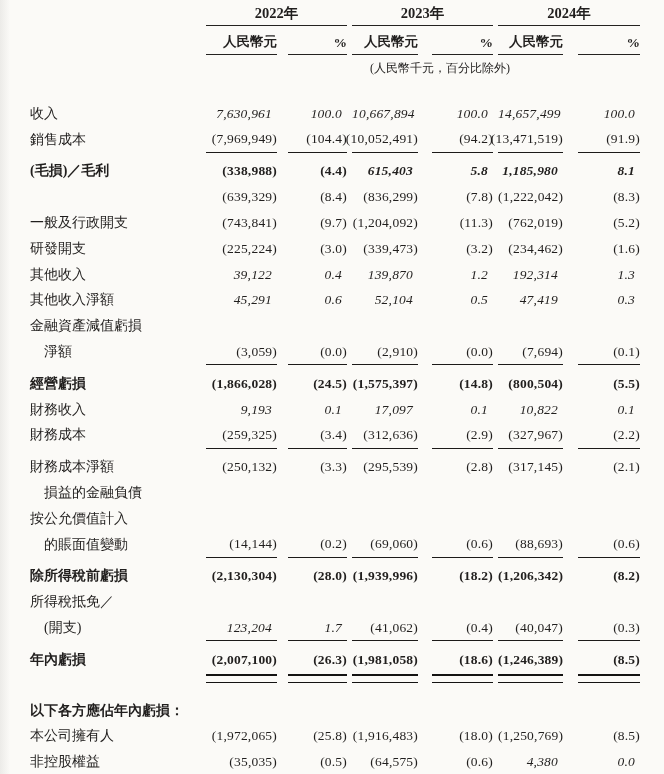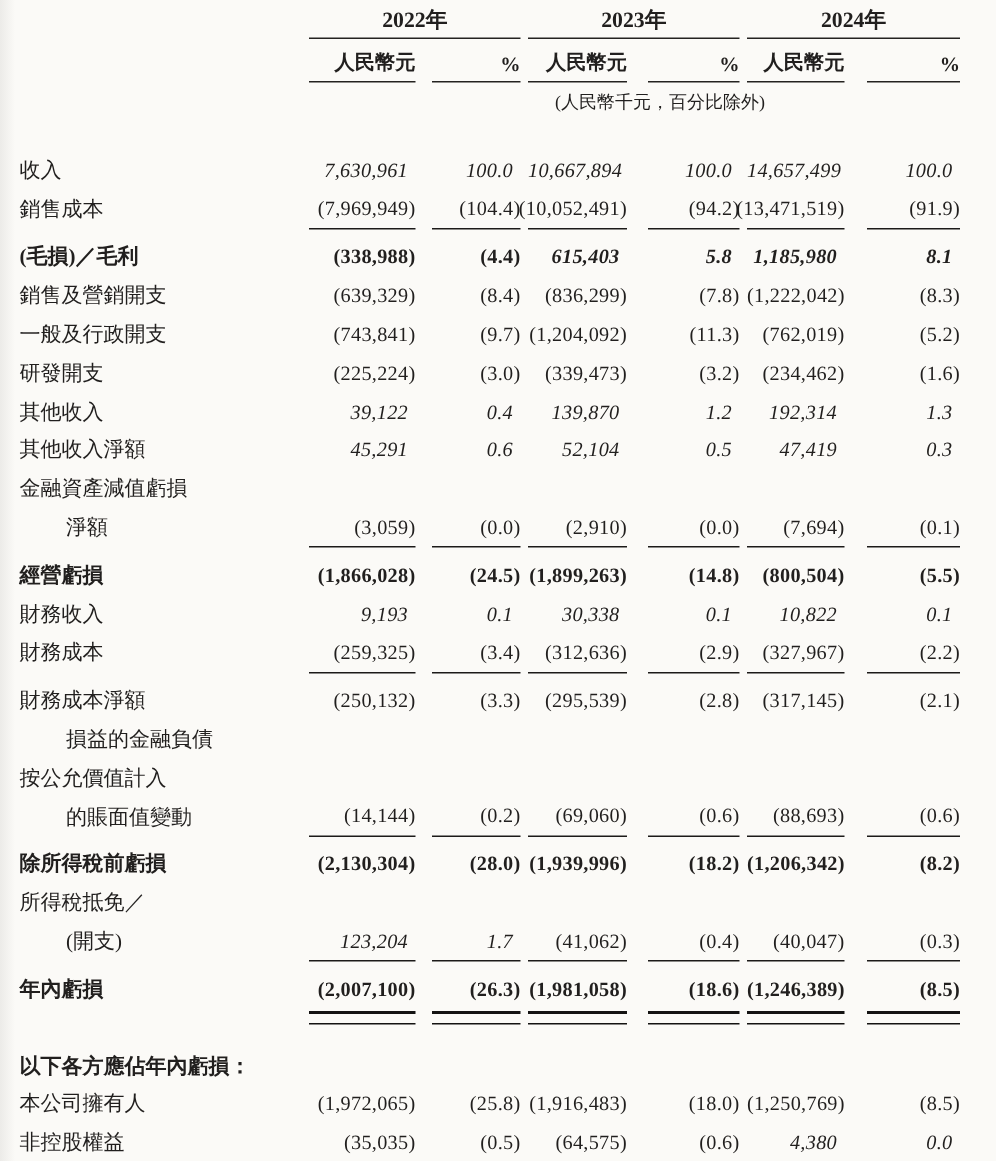--- a/index.html
+++ b/index.html
@@ -13,21 +13,21 @@
   .page{
     width:542px;height:774px;
     background:linear-gradient(90deg,#ecebe8 0px,#fbfaf7 10px);
   }
   
   .row{
     display:grid;
     grid-template-columns:206px 71px 11px 59px 5px 66px 14px 61px 5px 65px 15px 62px;
     align-items:center;
   }
-  .lab{grid-column:1;padding-left:13px;white-space:nowrap;}
+  .lab{grid-column:1;padding-left:30px;white-space:nowrap;}
   .lab.ind{padding-left:44px;}
   .num{white-space:nowrap;text-align:right;font-size:13.5px;letter-spacing:.2px;}
   .num.pos{padding-right:5px;font-style:italic;}
   .v1{grid-column:2}.v2{grid-column:4}.v3{grid-column:6}
   .v4{grid-column:8}.v5{grid-column:10}.v6{grid-column:12}
   
   .yrow{padding-top:4px;height:22px;}
   .ygroup{
     text-align:center;font-weight:bold;font-size:14.5px;
     border-bottom:1.3px solid #242220;padding-bottom:2px;
@@ -93,21 +93,20 @@
       <div class="row drow bold">
         <div class="lab">(毛損)／毛利</div>
         <div class="num v1">(338,988)</div>
         <div class="num v2">(4.4)</div>
         <div class="num v3 pos">615,403</div>
         <div class="num v4 pos">5.8</div>
         <div class="num v5 pos">1,185,980</div>
         <div class="num v6 pos">8.1</div>
       </div>
       <div class="row drow">
-        <div class="lab">銷售及營銷開支</div>
         <div class="num v1">(639,329)</div>
         <div class="num v2">(8.4)</div>
         <div class="num v3">(836,299)</div>
         <div class="num v4">(7.8)</div>
         <div class="num v5">(1,222,042)</div>
         <div class="num v6">(8.3)</div>
       </div>
       <div class="row drow">
         <div class="lab">一般及行政開支</div>
         <div class="num v1">(743,841)</div>
@@ -153,30 +152,30 @@
         <div class="num v2">(0.0)</div>
         <div class="num v3">(2,910)</div>
         <div class="num v4">(0.0)</div>
         <div class="num v5">(7,694)</div>
         <div class="num v6">(0.1)</div>
       </div>
       <div class="row drow bold">
         <div class="lab">經營虧損</div>
         <div class="num v1">(1,866,028)</div>
         <div class="num v2">(24.5)</div>
-        <div class="num v3">(1,899,263)</div>
+        <div class="num v3">(1,575,397)</div>
         <div class="num v4">(14.8)</div>
         <div class="num v5">(800,504)</div>
         <div class="num v6">(5.5)</div>
       </div>
       <div class="row drow">
         <div class="lab">財務收入</div>
         <div class="num v1 pos">9,193</div>
         <div class="num v2 pos">0.1</div>
-        <div class="num v3 pos">30,338</div>
+        <div class="num v3 pos">17,097</div>
         <div class="num v4 pos">0.1</div>
         <div class="num v5 pos">10,822</div>
         <div class="num v6 pos">0.1</div>
       </div>
       <div class="row drow rule">
         <div class="lab">財務成本</div>
         <div class="num v1">(259,325)</div>
         <div class="num v2">(3.4)</div>
         <div class="num v3">(312,636)</div>
         <div class="num v4">(2.9)</div>

